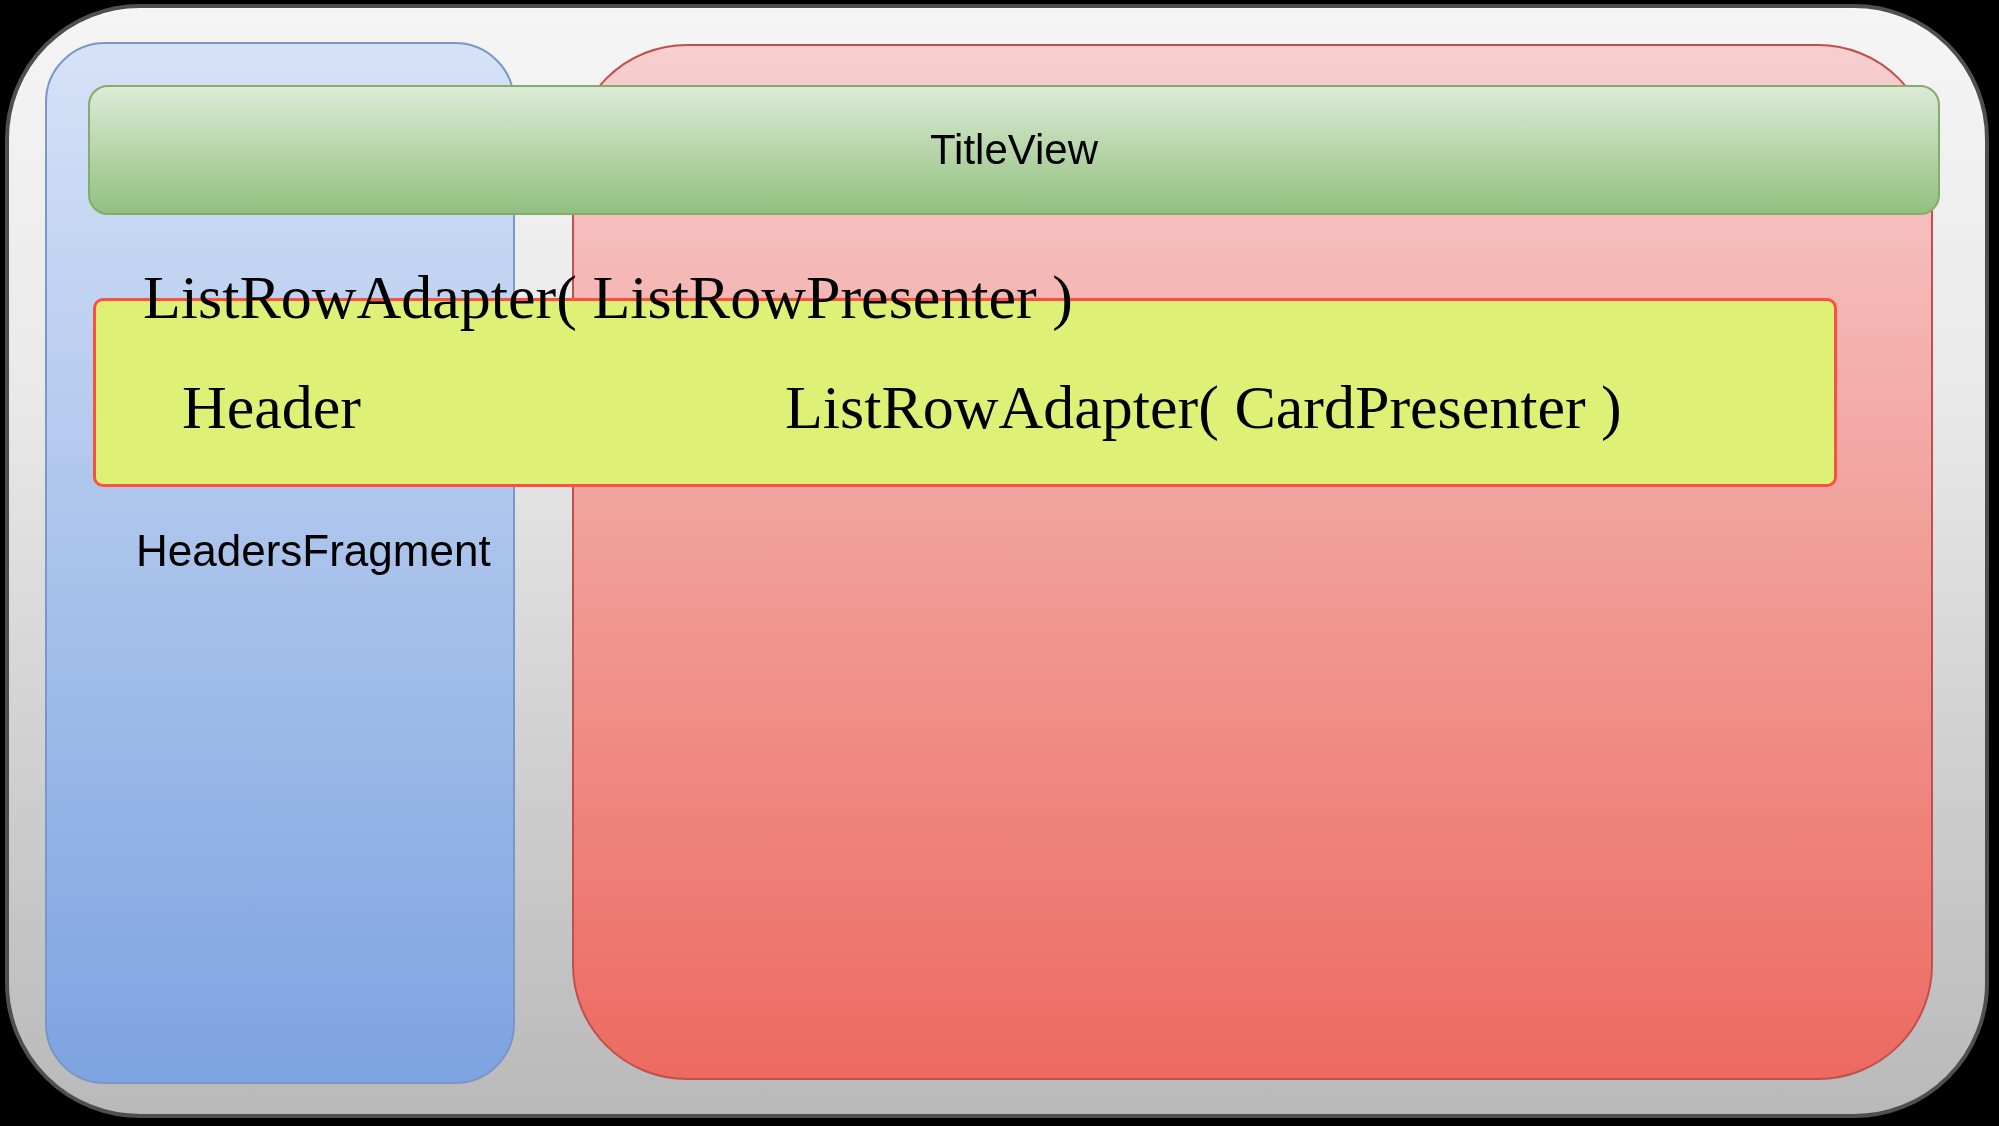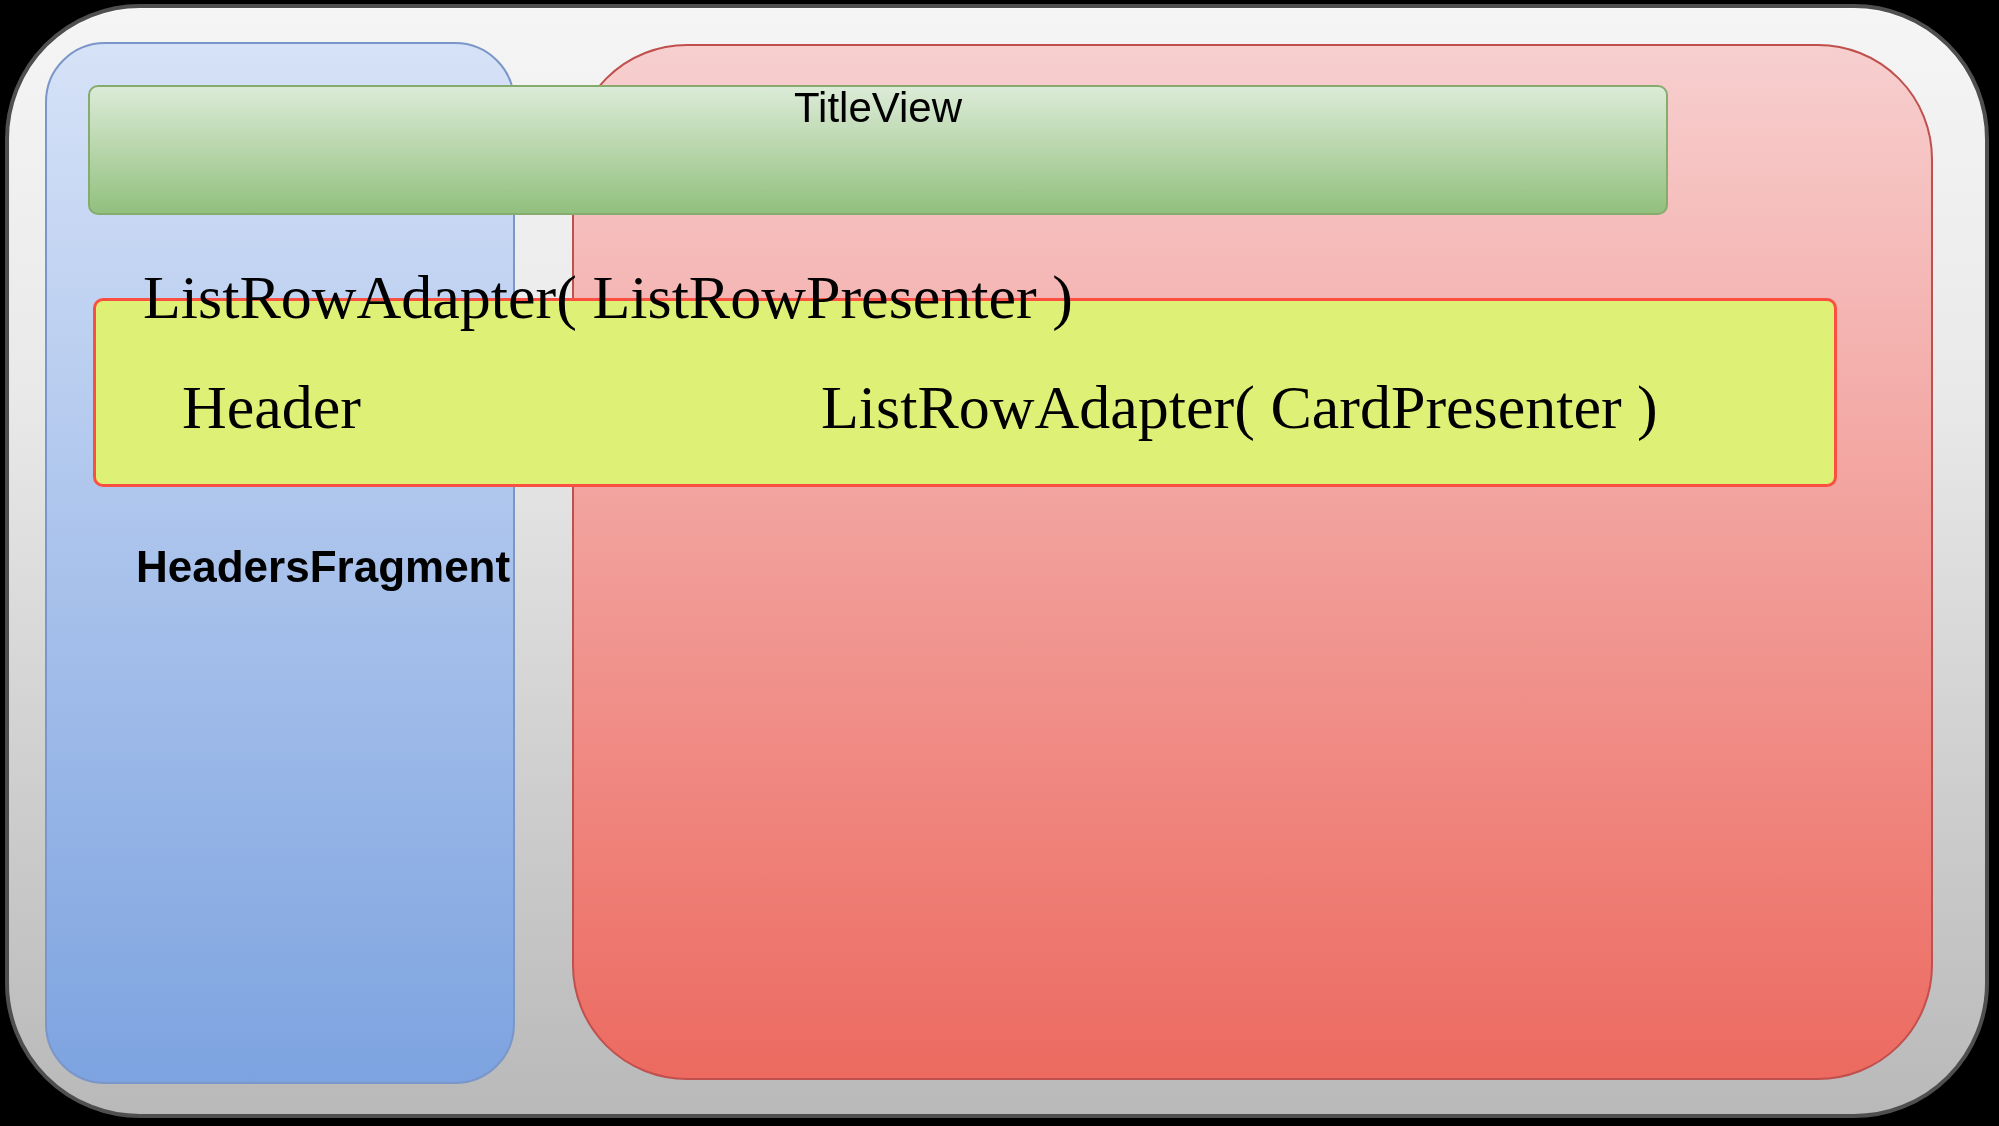--- a/index.html
+++ b/index.html
@@ -37,44 +37,44 @@
     left:45px;top:42px;width:470px;height:1042px;border-radius:60px;
     background:linear-gradient(180deg,var(--headers-fill-top) 0%,var(--headers-fill-bottom) 100%);
     border:2px solid var(--headers-border);
   }
   .rows-panel{
     left:572px;top:44px;width:1361px;height:1036px;border-radius:115px;
     background:linear-gradient(180deg,var(--rows-fill-top) 0%,var(--rows-fill-bottom) 100%);
     border:2px solid var(--rows-border);
   }
   .title-bar{
-    left:88px;top:85px;width:1580px;height:130px;border-radius:10px;
+    left:88px;top:85px;width:1852px;height:130px;border-radius:20px;
     background:linear-gradient(180deg,var(--title-fill-top) 0%,var(--title-fill-bottom) 100%);
     border:2px solid var(--title-border);
-    display:flex;justify-content:center;
+    display:flex;align-items:center;justify-content:center;
   }
   .title-bar .label{font-size:42px;line-height:1;}
   .adapter-band{
     left:93px;top:298px;width:1744px;height:189px;border-radius:10px;
     background:var(--band-fill);
     border:3px solid var(--band-border);
   }
   .bigtext{
     position:absolute;white-space:nowrap;
     font-family:Liberation Serif, serif;
     font-size:62px;line-height:normal;color:var(--text);
   }
   .row-adapter-text{left:143px;top:262px;}
   .header-text{left:182px;top:372px;}
-  .card-adapter-text{left:821px;top:372px;text-align:right;}
+  .card-adapter-text{left:785px;top:372px;text-align:right;}
   .fragment-label{
     position:absolute;white-space:nowrap;
     font-size:44px;line-height:normal;color:var(--text);
   }
-  .headers-fragment-label{left:136px;top:542px;font-weight:bold;}
+  .headers-fragment-label{left:136px;top:526px;}
   .rows-fragment-label{left:1141px;top:542px;}
 </style>
 </head>
 <body>
 
 <div class="canvas">
 
   <div class="outer"></div>
 
   <div class="panel headers-panel"></div>

